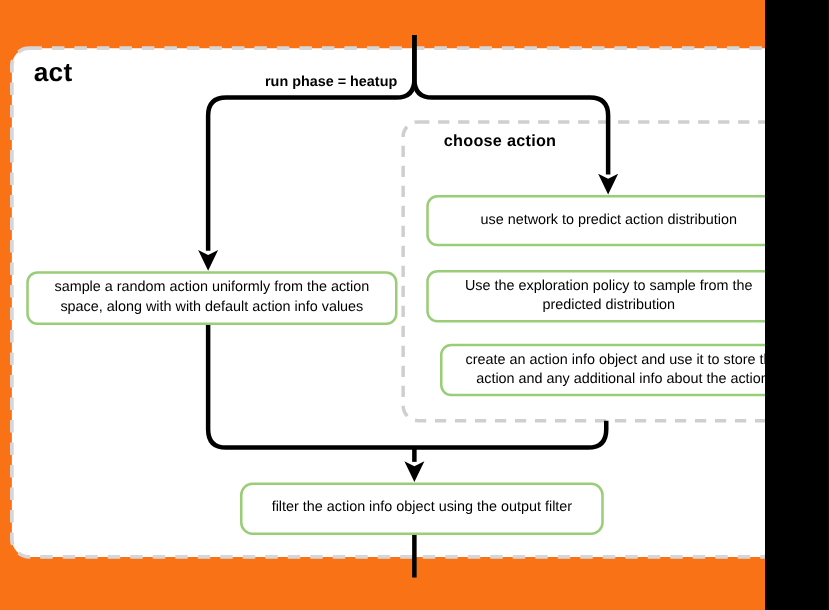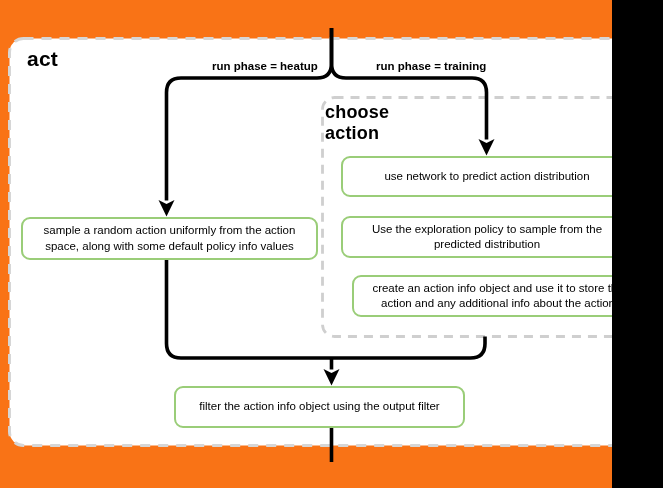--- a/index.html
+++ b/index.html
@@ -29,24 +29,24 @@
   .big-title {
     font-weight: bold;
     font-size: 21px;
     letter-spacing: 0.2px;
   }
   .act-title {
     left: 27px;
     top: 47px;
   }
   .choose-title {
-    left: 325px;
+    left: 355px;
     top: 102px;
     width: 110px;
-    font-size: 18px;
+    font-size: 13px;
     line-height: 21px;
   }
   .edge-label {
     font-weight: bold;
     font-size: 11.5px;
     white-space: nowrap;
     padding-left: 20px;
   }
   .edge-label.heatup { left: 192px; top: 60px; }
   .edge-label.training { left: 356px; top: 60px; }
@@ -62,21 +62,21 @@
     justify-content: center;
     text-align: center;
     font-size: 11.5px;
     line-height: 1.32;
     padding: 3px 15px;
   }
   .node-sample      { left: 21px;  top: 217px; width: 297px; height: 43px; }
   .node-network     { left: 341px; top: 156px; width: 292px; height: 41px; }
   .node-exploration { left: 341px; top: 216px; width: 292px; height: 42px; }
   .node-create      { left: 341px; top: 275px; width: 292px; height: 42px; margin-left: 11px; }
-  .node-filter      { left: 174px; top: 386px; width: 291px; height: 42px; }
+  .node-filter      { left: 192px; top: 386px; width: 291px; height: 42px; border-radius: 10px; }
 </style>
 </head>
 <body>
 
 <div id="stage">
 
   <svg id="wires" width="663" height="488" viewBox="0 0 663 488">
     <defs>
       <marker id="ah" markerUnits="userSpaceOnUse" markerWidth="20" markerHeight="18" refX="0.5" refY="9" orient="auto">
         <path d="M0,1 L16.5,9 L0,17 L4,9 Z" fill="#000000"></path>
@@ -95,25 +95,24 @@
 
     <path d="M331.5,358 L331.5,369.5" fill="none" stroke="#000000" stroke-width="3.6" marker-end="url(#ah)"></path>
 
     <path d="M331.5,427 L331.5,462" fill="none" stroke="#000000" stroke-width="3.6"></path>
   </svg>
 
   <div class="overlay big-title act-title">act</div>
 
   <div class="overlay edge-label heatup">run phase = heatup</div>
 
-  <div class="overlay edge-label training">run phase = training</div>
 
   <div class="overlay big-title choose-title">choose action</div>
 
-  <div class="node node-sample">sample a random action uniformly from the action space, along with some default policy info values</div>
+  <div class="node node-sample">sample a random action uniformly from the action space, along with with default action info values</div>
 
   <div class="node node-network">use network to predict action distribution</div>
 
   <div class="node node-exploration">Use the exploration policy to sample from the predicted distribution</div>
 
   <div class="node node-create">create an action info object and use it to store the action and any additional info about the action</div>
 
   <div class="node node-filter">filter the action info object using the output filter</div>
 
 </div>

